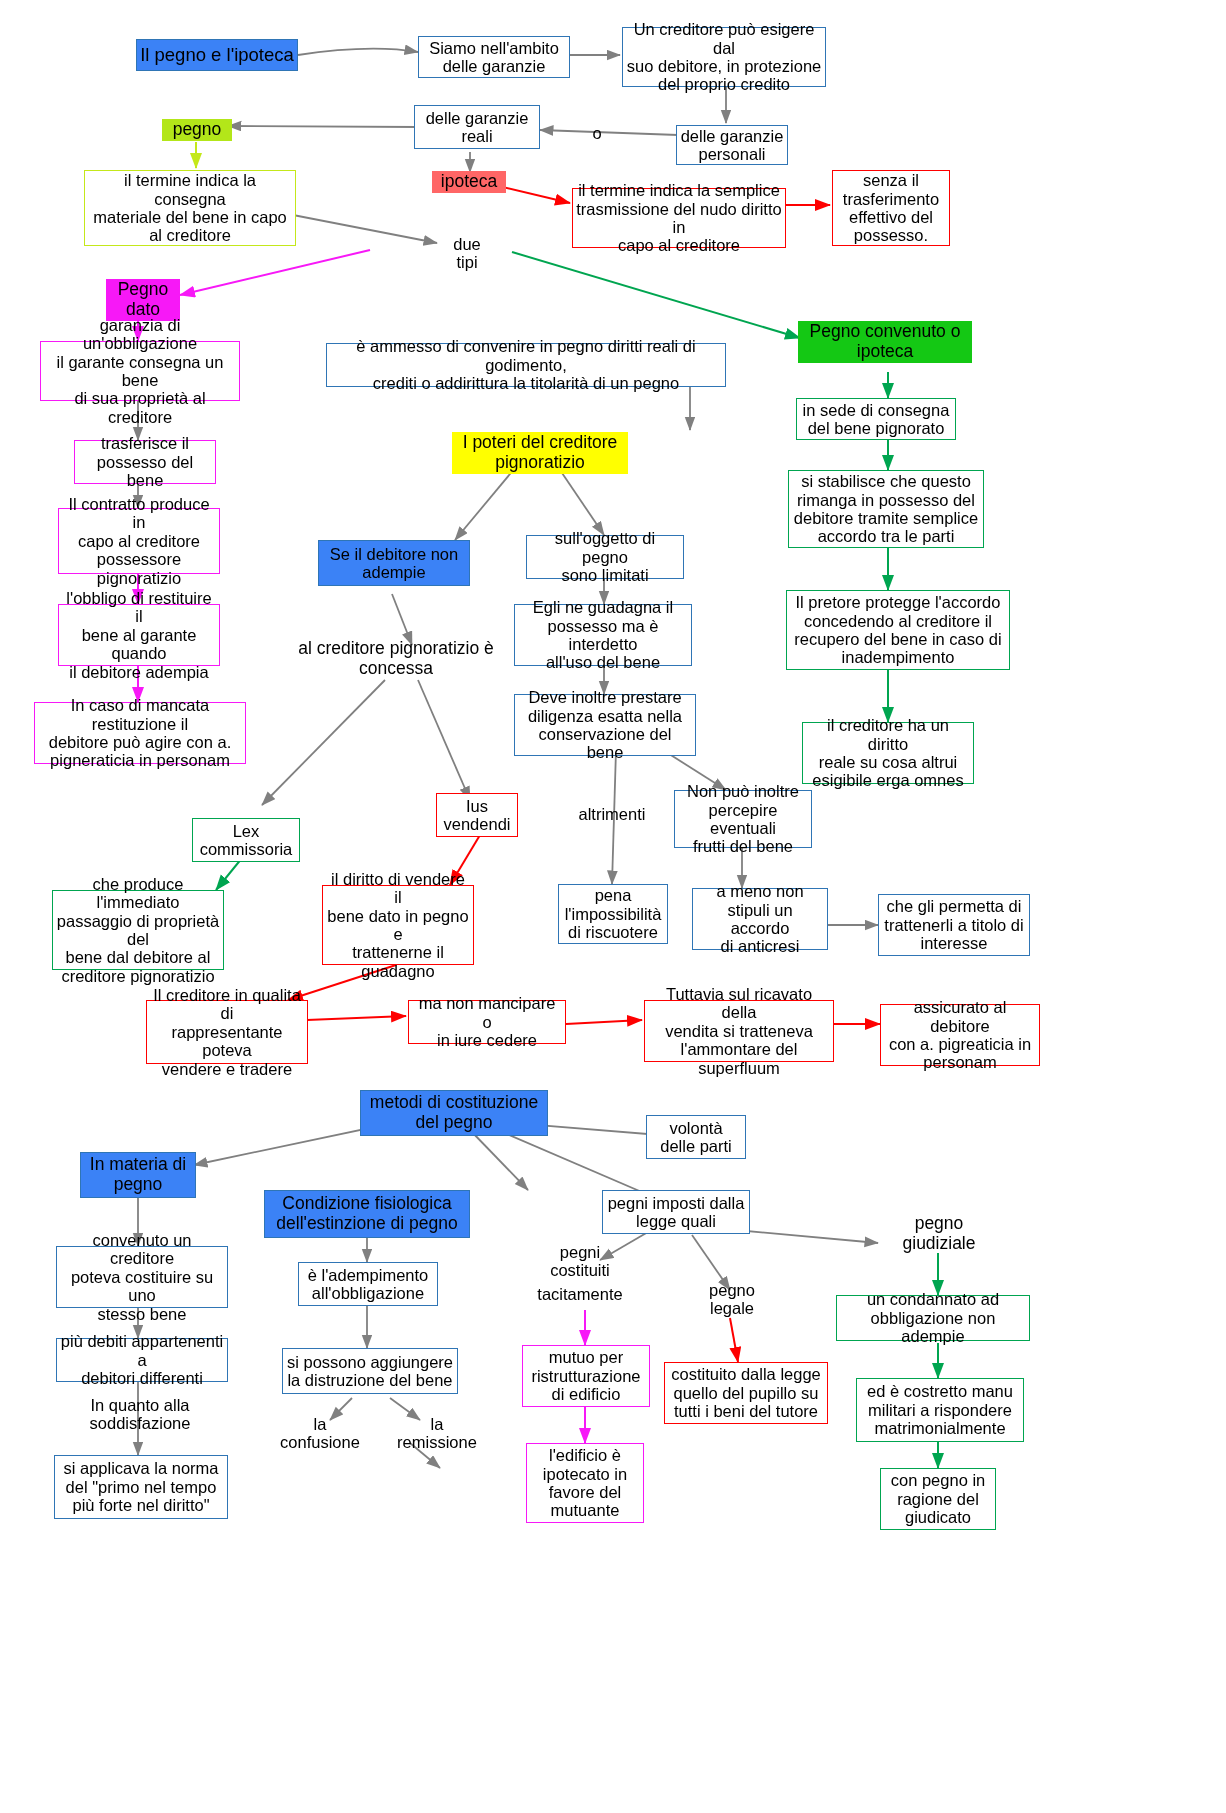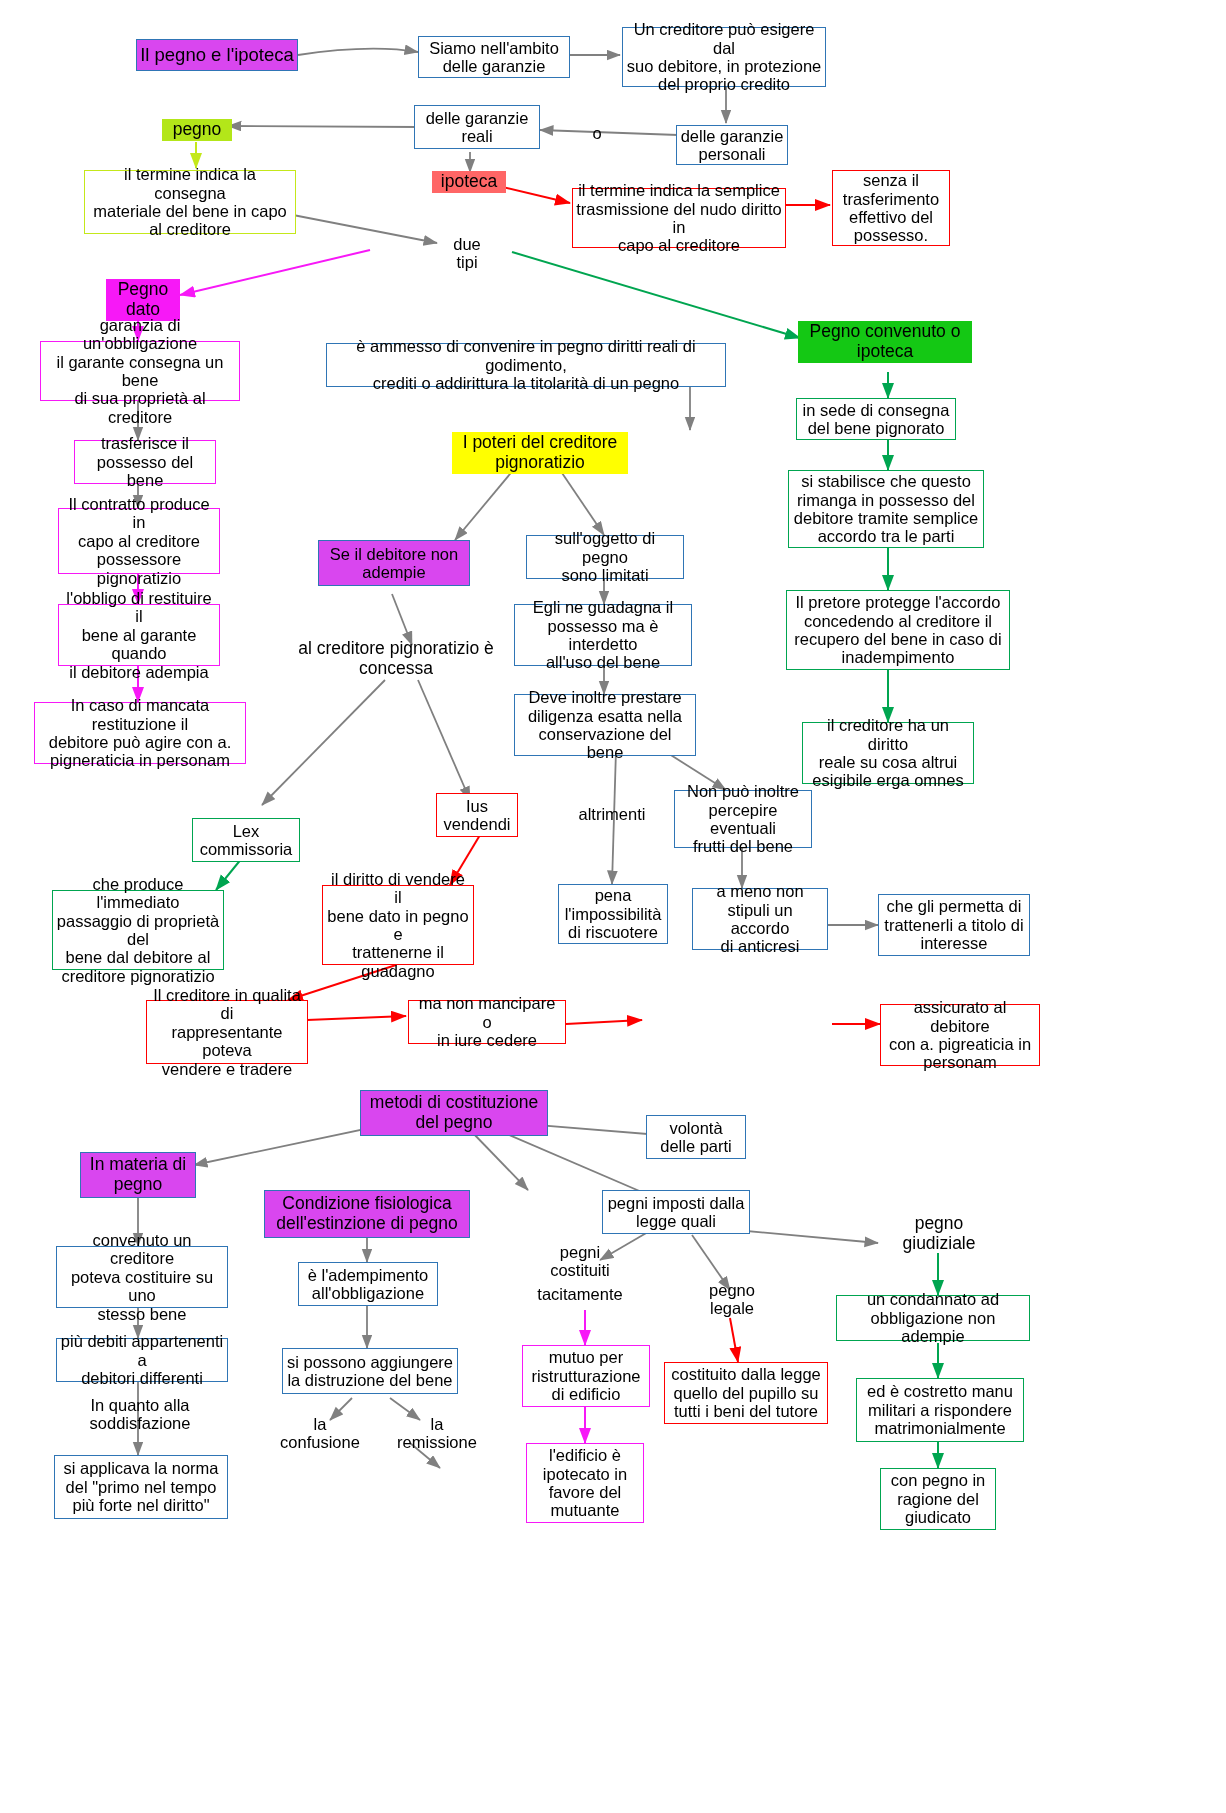--- a/index.html
+++ b/index.html
@@ -16,21 +16,21 @@
   .b-magenta{border:1.6px solid #f718f7;}
   .b-lime{border:1.6px solid #c4e81a;}
   
   .hl{background:transparent;border:none;}
   .hl span{display:inline;padding:1px 2px;}
   .hl-yellow span{background:#ffff00;}
   .hl-lime span{background:#b3e619;}
   .hl-red span{background:#ff6666;}
   .hl-magenta span{background:#f718f7;}
   .hl-green span{background:#14c814;}
-  .hl-yellowbox{border:1.6px solid #2f75b5;background:#d946ef;}
+  .hl-yellowbox{border:1.6px solid #2f75b5;background:#3b82f6;}
   .plain{border:none;background:transparent;}
   .fs16{font-size:16.5px;}
   .fs17{font-size:17.5px;}
   .fs18{font-size:18.5px;}
 </style>
 </head>
 <body>
 
 <div id="canvas">
 
@@ -156,21 +156,21 @@
   </div>
 
   <div class="node hl hl-lime fs17" style="left:162px;top:118px;width:70px;height:24px;">
     <span>pegno</span>
   </div>
 
   <div class="node hl hl-red fs17" style="left:432px;top:170px;width:74px;height:24px;">
     <span>ipoteca</span>
   </div>
 
-  <div class="node b-lime fs16" style="left:84px;top:170px;width:212px;height:64px;">
+  <div class="node b-lime fs16" style="left:84px;top:170px;width:212px;height:76px;">
     <span style="white-space:pre-line;">il termine indica la consegna
 materiale del bene in capo
 al creditore</span>
   </div>
 
   <div class="node b-red fs16" style="left:572px;top:188px;width:214px;height:60px;">
     <span style="white-space:pre-line;">il termine indica la semplice
 trasmissione del nudo diritto in
 capo al creditore</span>
   </div>
@@ -319,20 +319,25 @@
     <span style="white-space:pre-line;">Il creditore in qualita di
 rappresentante poteva
 vendere e tradere</span>
   </div>
 
   <div class="node b-red fs16" style="left:408px;top:1000px;width:158px;height:44px;">
     <span style="white-space:pre-line;">ma non mancipare o
 in iure cedere</span>
   </div>
 
+  <div class="node b-red fs16" style="left:644px;top:1000px;width:190px;height:62px;">
+    <span style="white-space:pre-line;">Tuttavia sul ricavato della
+vendita si tratteneva
+l'ammontare del superfluum</span>
+  </div>
 
   <div class="node b-red fs16" style="left:880px;top:1004px;width:160px;height:62px;">
     <span style="white-space:pre-line;">assicurato al debitore
 con a. pigreaticia in
 personam</span>
   </div>
 
   <div class="node b-green fs16" style="left:796px;top:398px;width:160px;height:42px;">
     <span style="white-space:pre-line;">in sede di consegna
 del bene pignorato</span>

